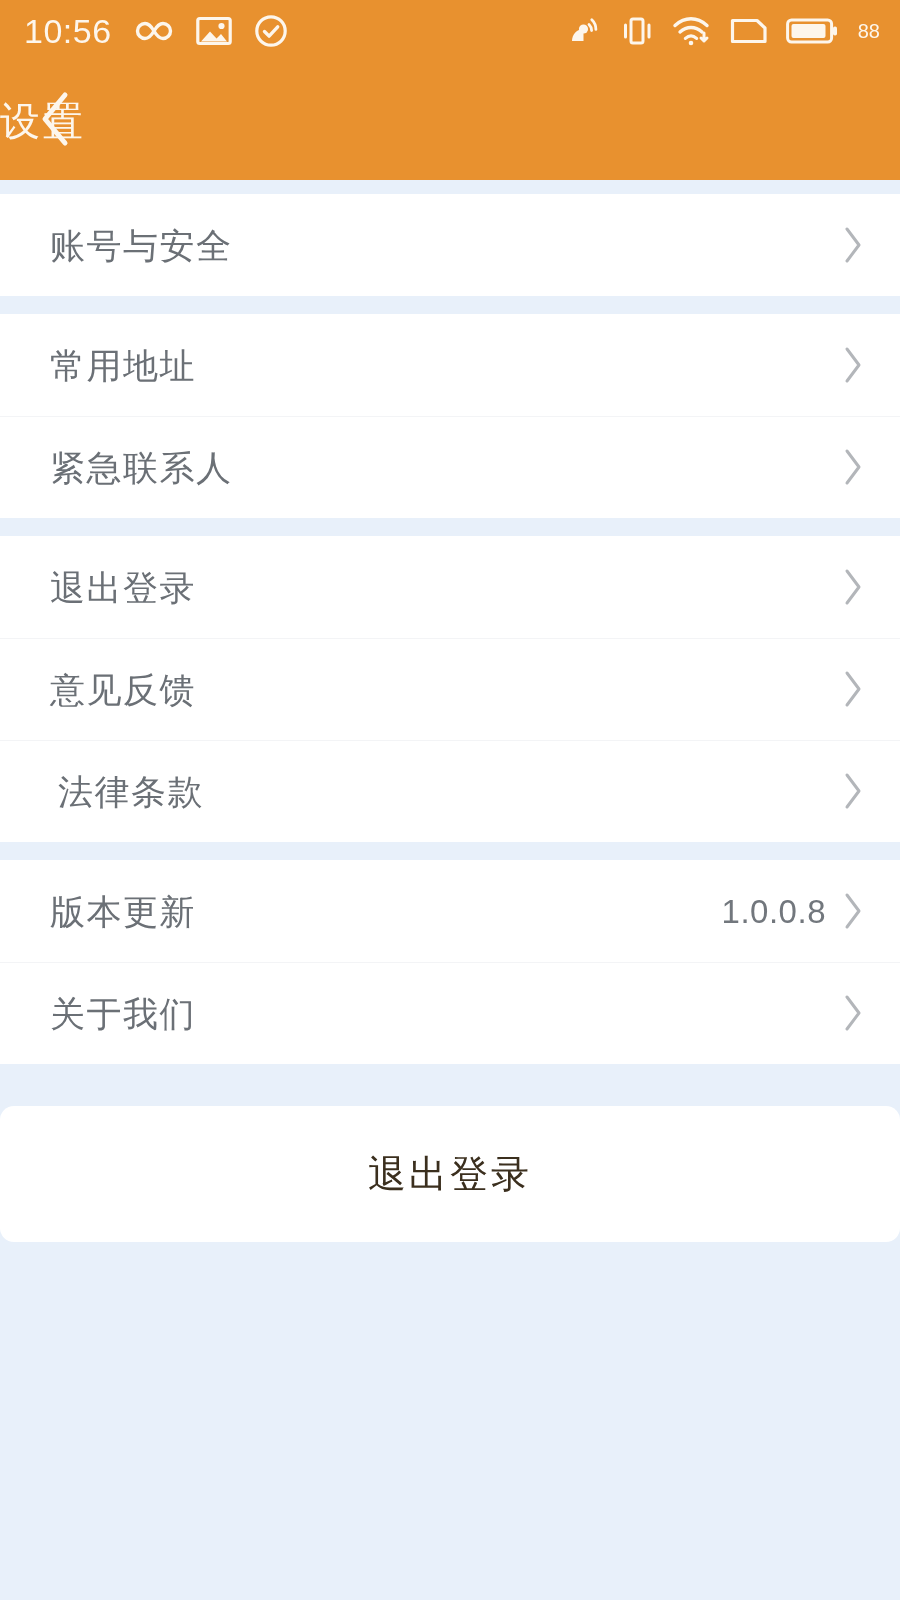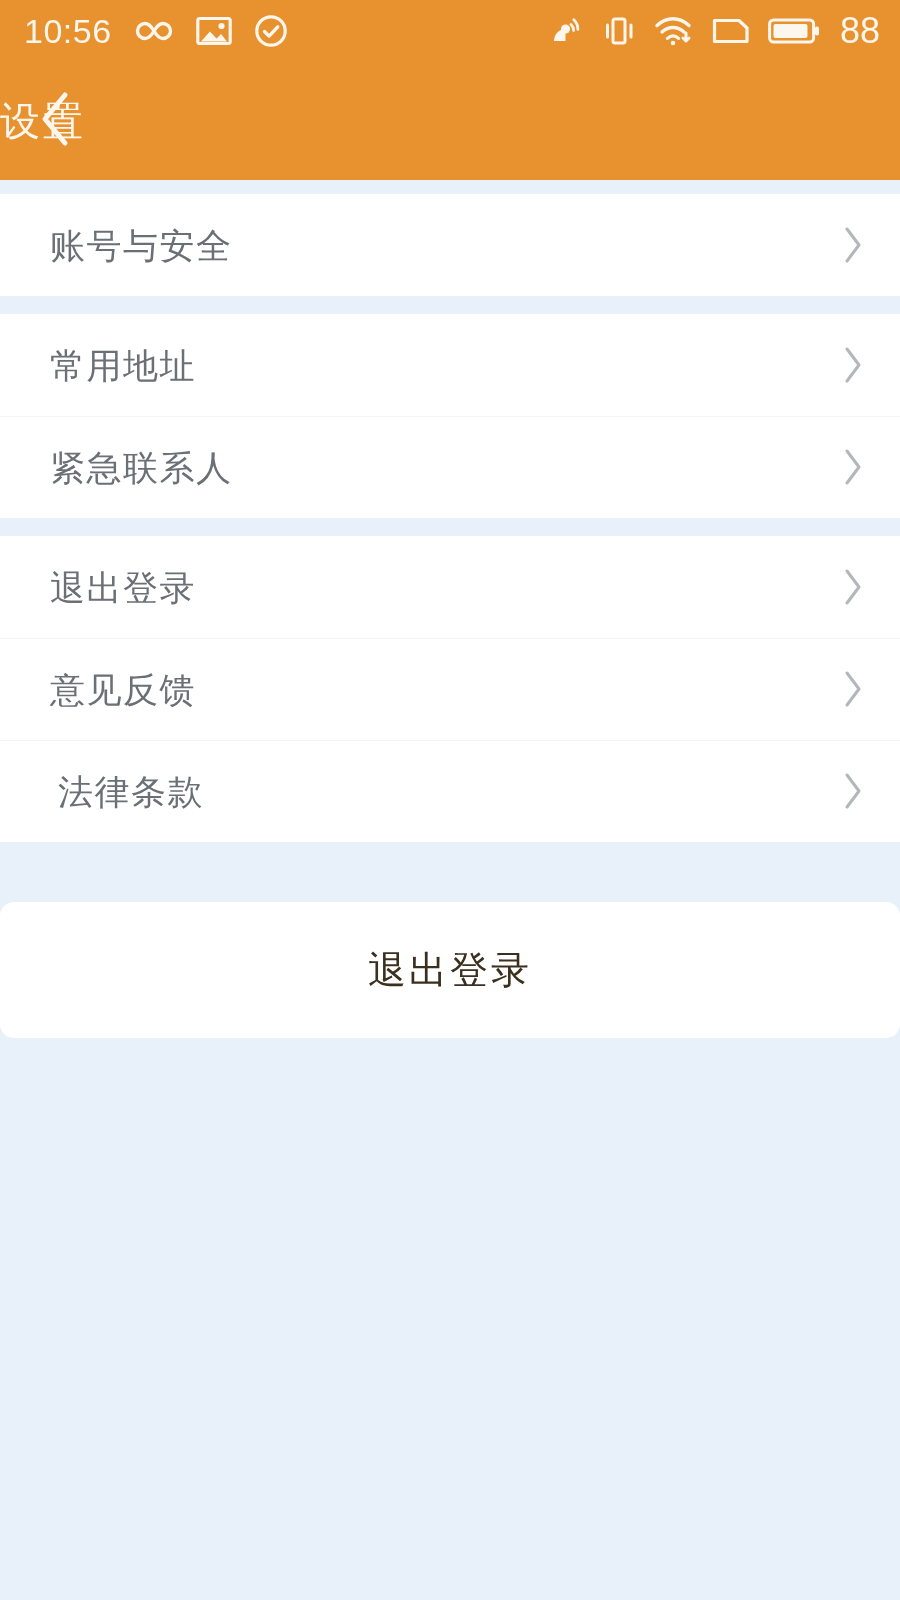--- a/index.html
+++ b/index.html
@@ -49,21 +49,21 @@
 
   .status-time {
     color: #fdf6ec;
     font-size: 34px;
     letter-spacing: 0.5px;
     line-height: 1;
   }
 
   .status-batt-num {
     color: #fdf6ec;
-    font-size: 36px;
+    font-size: 20px;
     line-height: 1;
     margin-left: 2px;
   }
 
   .sicon {
     display: inline-flex;
     align-items: center;
     justify-content: center;
   }
 
@@ -341,20 +341,39 @@
         <span class="chev">
           <svg width="22" height="40" viewBox="0 0 22 40">
             <path d="M5 4l12 16L5 36" fill="none" stroke="#b3b6ba" stroke-width="3" stroke-linecap="round" stroke-linejoin="round"></path>
           </svg>
         </span>
       </div>
     </div>
 
     <div class="gap gap-md"></div>
 
+    <div class="group">
+      <div class="row">
+        <span class="row-label">版本更新</span>
+        <span class="row-value">1.0.0.8</span>
+        <span class="chev">
+          <svg width="22" height="40" viewBox="0 0 22 40">
+            <path d="M5 4l12 16L5 36" fill="none" stroke="#b3b6ba" stroke-width="3" stroke-linecap="round" stroke-linejoin="round"></path>
+          </svg>
+        </span>
+      </div>
+      <div class="row">
+        <span class="row-label">关于我们</span>
+        <span class="chev">
+          <svg width="22" height="40" viewBox="0 0 22 40">
+            <path d="M5 4l12 16L5 36" fill="none" stroke="#b3b6ba" stroke-width="3" stroke-linecap="round" stroke-linejoin="round"></path>
+          </svg>
+        </span>
+      </div>
+    </div>
 
     <div class="gap gap-lg"></div>
 
     <div class="logout-wrap">
       <button class="logout-btn">
         <span class="logout-label">退出登录</span>
       </button>
     </div>
 
     <div class="tail"></div>

